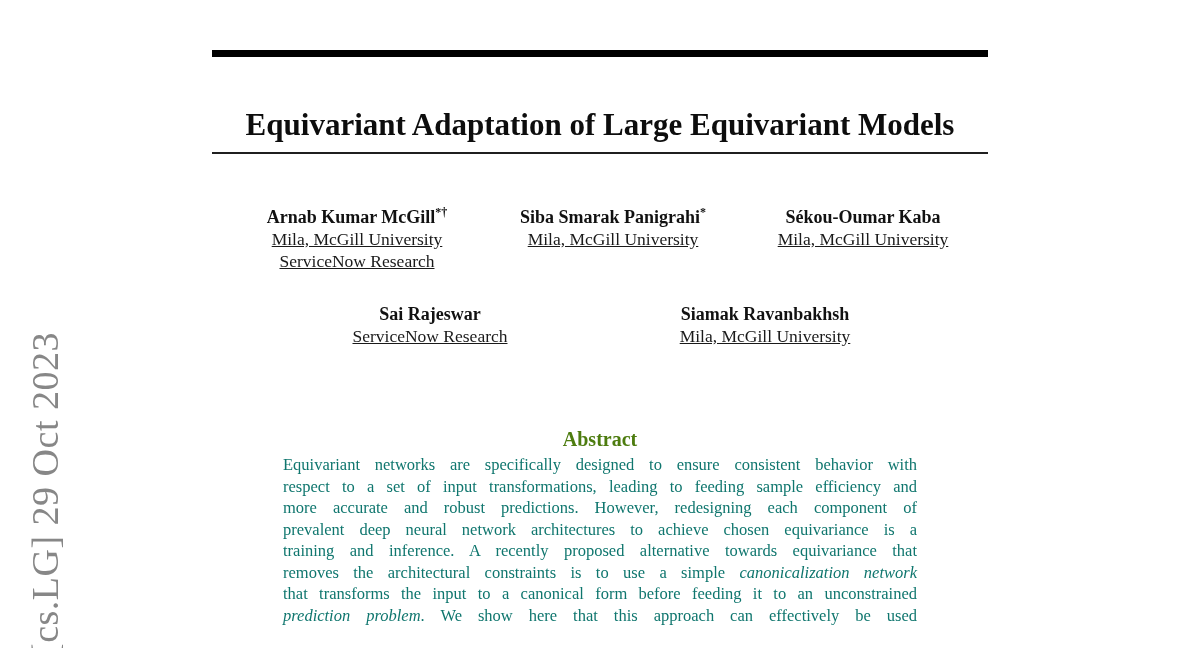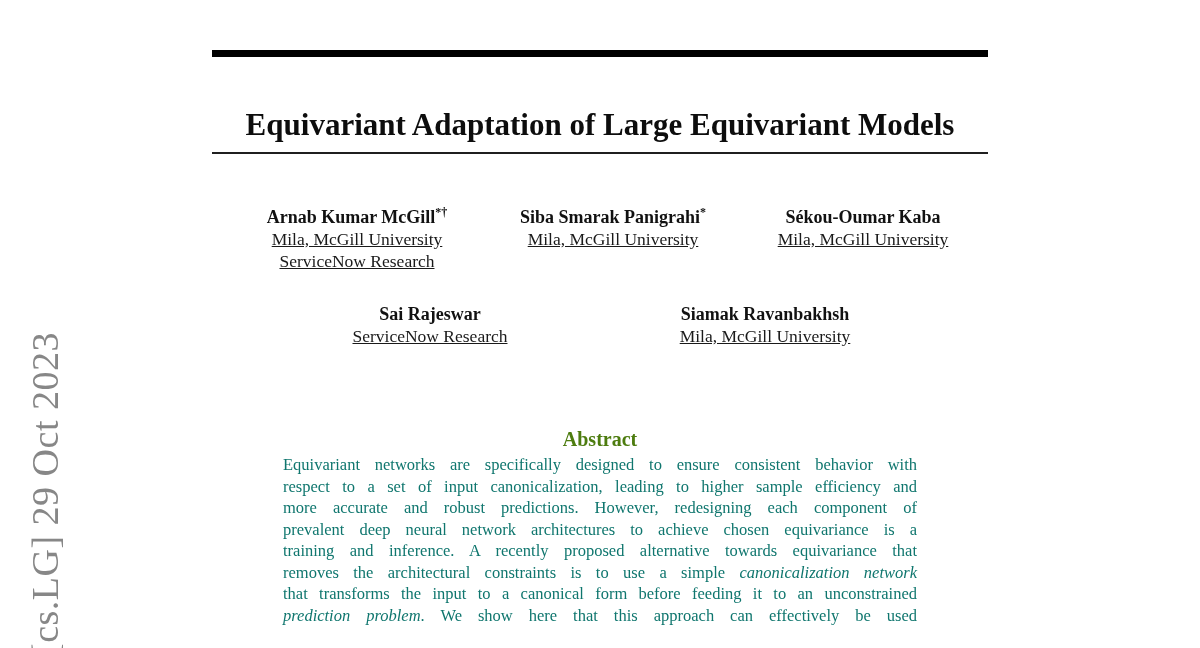--- a/index.html
+++ b/index.html
@@ -145,21 +145,21 @@
 
   <div class="author-block ab5">
     <div class="author-name"><span>Siamak Ravanbakhsh</span><sup></sup></div>
     <div class="author-affil">Mila, McGill University</div>
   </div>
 
   <div class="abstract-heading">Abstract</div>
 
   <div class="abstract-body" id="abstract-body">
       <div class="abstract-line"><span>Equivariant networks are specifically designed to ensure consistent behavior with</span></div>
-      <div class="abstract-line"><span>respect to a set of input canonicalization, leading to higher sample efficiency and</span></div>
+      <div class="abstract-line"><span>respect to a set of input transformations, leading to feeding sample efficiency and</span></div>
       <div class="abstract-line"><span>more accurate and robust predictions. However, redesigning each component of</span></div>
       <div class="abstract-line"><span>prevalent deep neural network architectures to achieve chosen equivariance is a</span></div>
       <div class="abstract-line"><span>training and inference. A recently proposed alternative towards equivariance that</span></div>
       <div class="abstract-line"><span>removes the architectural constraints is to use a simple </span><span class="seg-italic">canonicalization network</span></div>
       <div class="abstract-line"><span>that transforms the input to a canonical form before feeding it to an unconstrained</span></div>
       <div class="abstract-line"><span class="seg-italic">prediction problem</span><span>. We show here that this approach can effectively be used</span></div>
     </div>
 
 </div>
 

